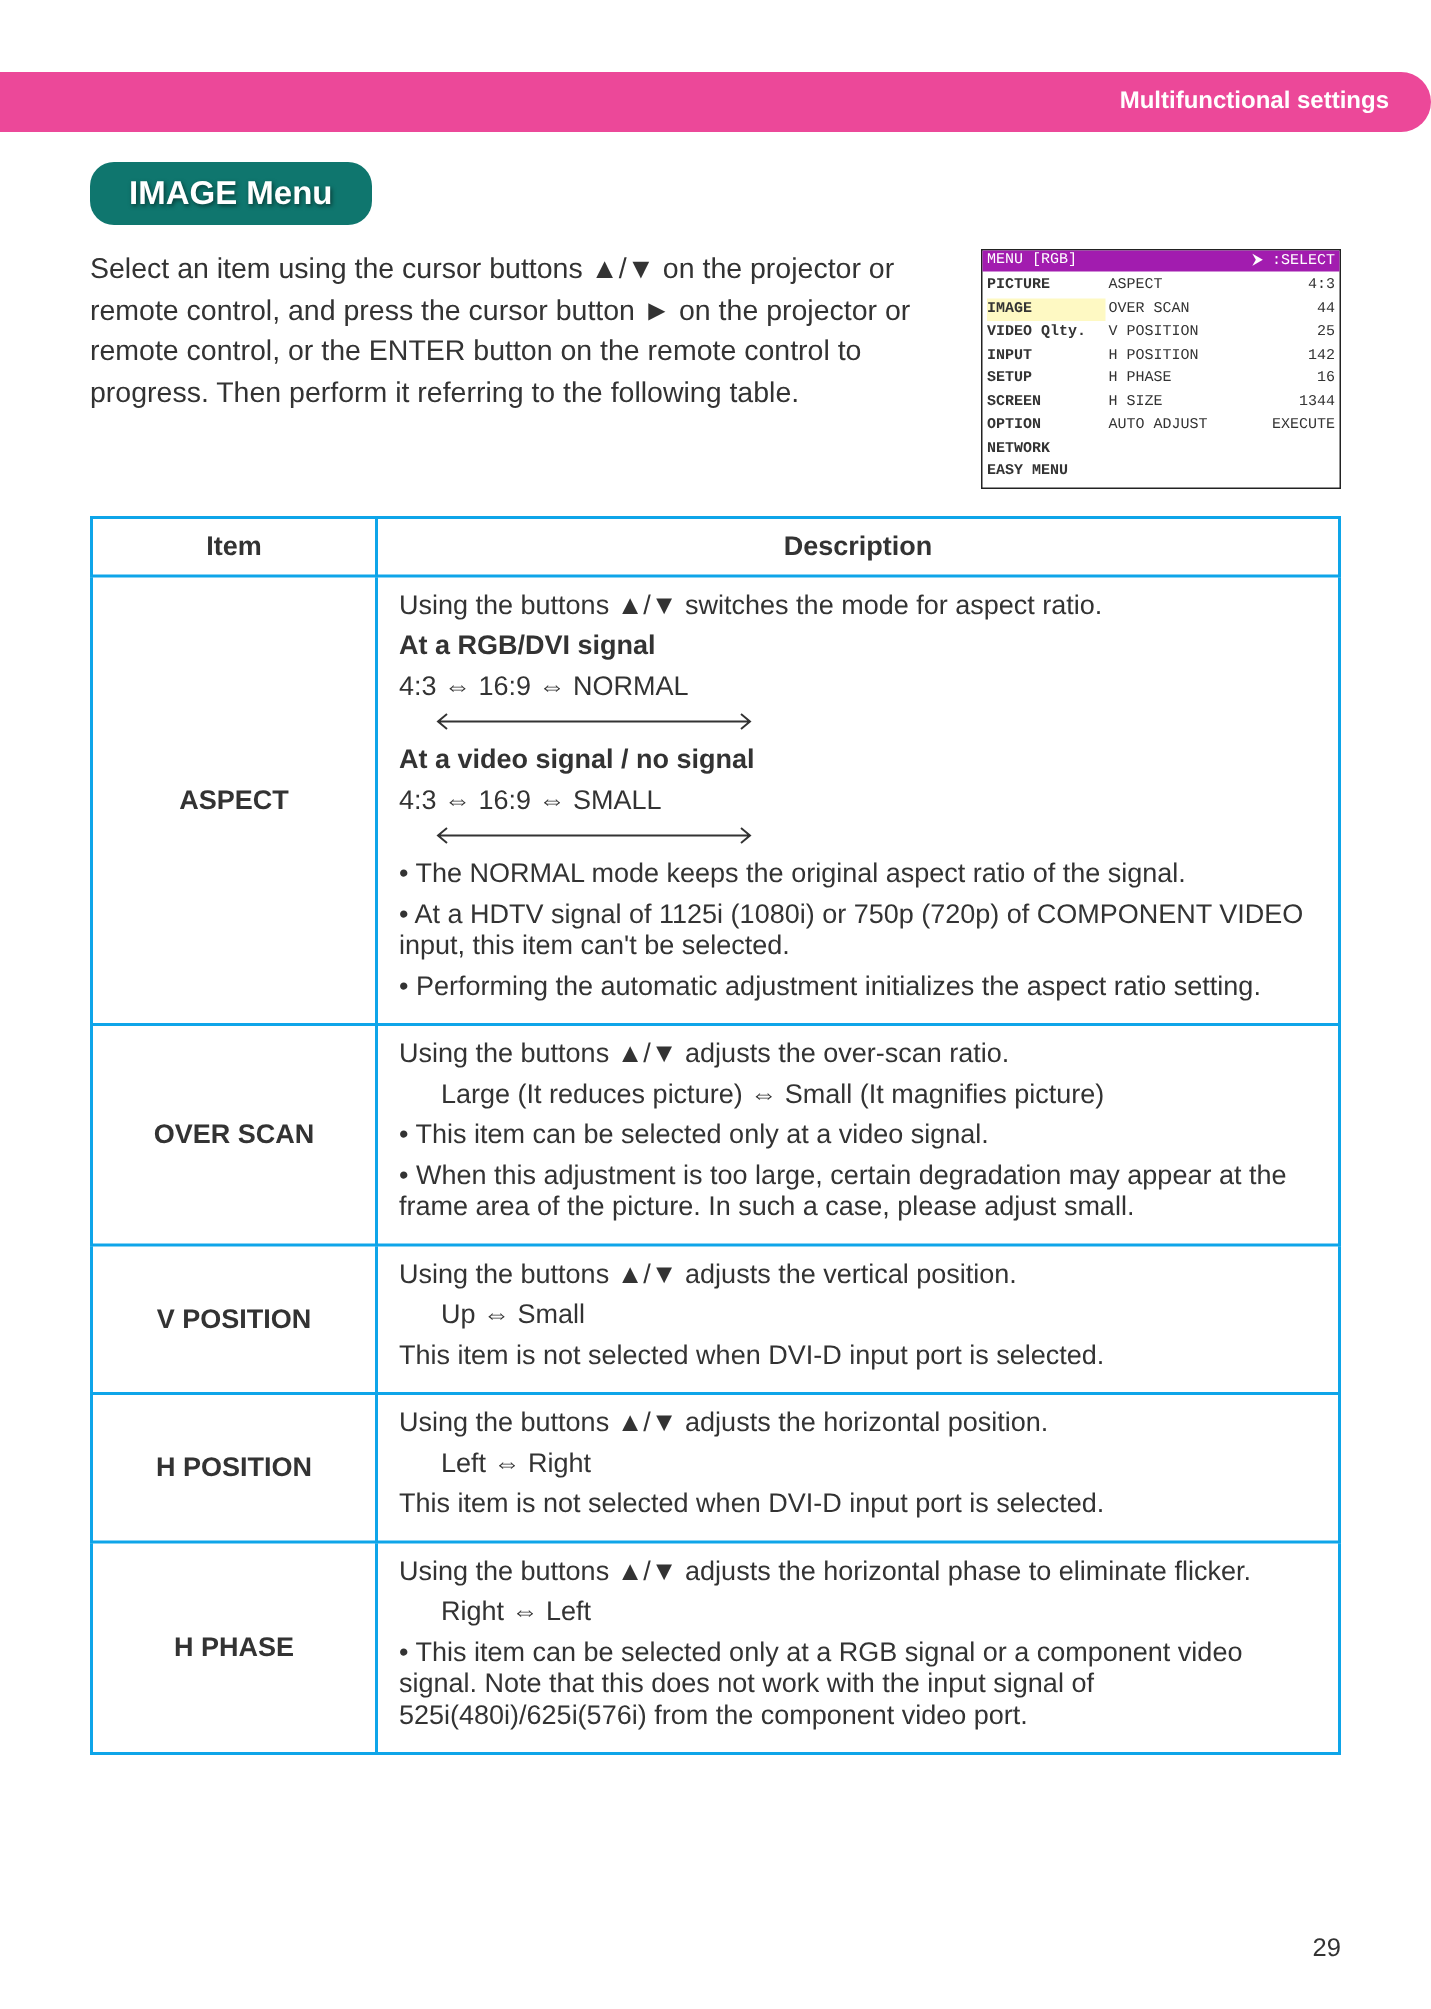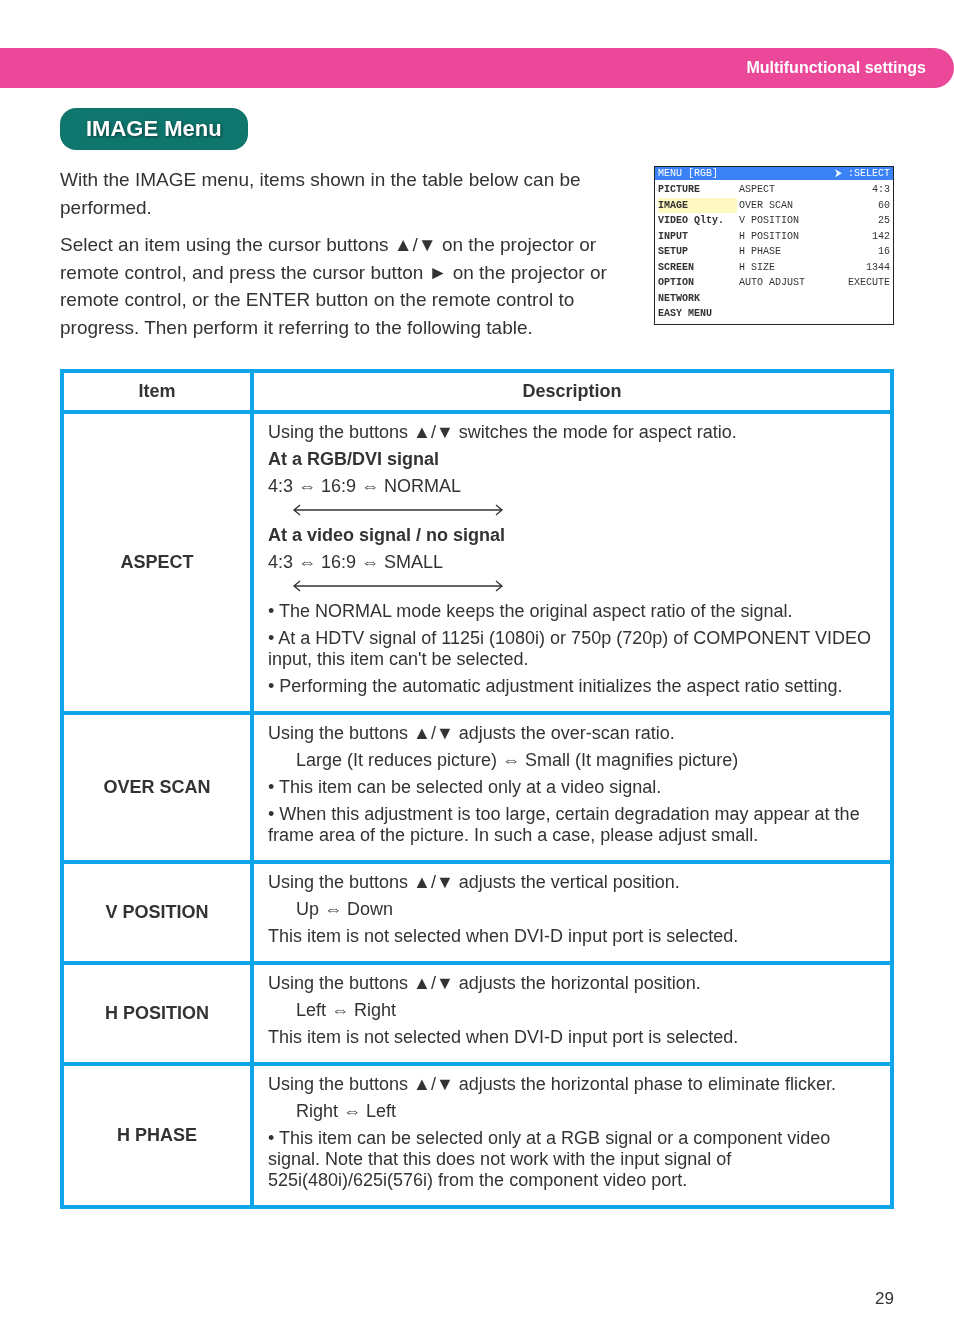--- a/index.html
+++ b/index.html
@@ -52,21 +52,21 @@
     width: 240px;
     border: 1px solid #222;
     font-family: "Courier New", monospace;
     font-size: 10px;
     background: #fff;
     flex-shrink: 0;
   }
   .osd-header {
     display: flex;
     justify-content: space-between;
-    background: #3b82f6;
+    background: #a21caf;
     color: #fff;
     padding: 1px 3px;
     font-size: 10px;
   }
   .osd-body { display: flex; }
   .osd-left {
     width: 82px;
     padding: 2px 0 2px 3px;
     line-height: 1.55;
   }
@@ -78,21 +78,21 @@
     line-height: 1.55;
   }
   .osd-row { display: flex; justify-content: space-between; white-space: nowrap; }
 
   table.main {
     width: 100%;
     border-collapse: collapse;
     font-size: 18px;
   }
   table.main th, table.main td {
-    border: 4px solid #0ea5e9;
+    border: 2px solid #0ea5e9;
     padding: 8px 14px;
     vertical-align: top;
     text-align: left;
   }
   table.main th { font-weight: bold; text-align: center; }
   table.main td.label { font-weight: bold; text-align: center; vertical-align: middle; width: 190px; }
   .signal-title { font-weight: bold; }
   .arrow-line {
     display: flex;
     align-items: center;
@@ -116,21 +116,20 @@
 
 <div class="top-band">
   <span>Multifunctional settings</span>
 </div>
 
 <div class="content">
   <div class="menu-tab">IMAGE Menu</div>
 
   <div class="intro-row">
     <div class="intro-text">
-      <p>With the IMAGE menu, items shown in the table below can be performed.</p>
       <p>Select an item using the cursor buttons ▲/▼ on the projector or remote control, and press the cursor button ► on the projector or remote control, or the ENTER button on the remote control to progress. Then perform it referring to the following table.</p>
     </div>
 
     <div class="osd-box">
       <div class="osd-header">
         <span>MENU [RGB]</span>
         <span>⮞ :SELECT</span>
       </div>
       <div class="osd-body">
         <div class="osd-left">
@@ -144,21 +143,21 @@
           <div>NETWORK</div>
           <div>EASY MENU</div>
         </div>
         <div class="osd-right">
           <div class="osd-row">
               <span>ASPECT</span>
               <span>4:3</span>
             </div>
           <div class="osd-row">
               <span>OVER SCAN</span>
-              <span>60</span>
+              <span>44</span>
             </div>
           <div class="osd-row">
               <span>V POSITION</span>
               <span>25</span>
             </div>
           <div class="osd-row">
               <span>H POSITION</span>
               <span>142</span>
             </div>
           <div class="osd-row">
@@ -216,21 +215,21 @@
         <p class="indent">Large (It reduces picture) ⇔ Small (It magnifies picture)</p>
         <p>• This item can be selected only at a video signal.</p>
         <p>• When this adjustment is too large, certain degradation may appear at the frame area of the picture. In such a case, please adjust small.</p>
       </td>
     </tr>
 
     <tr>
       <td class="label">V POSITION</td>
       <td class="desc">
         <p>Using the buttons ▲/▼ adjusts the vertical position.</p>
-        <p class="indent">Up ⇔ Down</p>
+        <p class="indent">Up ⇔ Small</p>
         <p>This item is not selected when DVI-D input port is selected.</p>
       </td>
     </tr>
 
     <tr>
       <td class="label">H POSITION</td>
       <td class="desc">
         <p>Using the buttons ▲/▼ adjusts the horizontal position.</p>
         <p class="indent">Left ⇔ Right</p>
         <p>This item is not selected when DVI-D input port is selected.</p>

